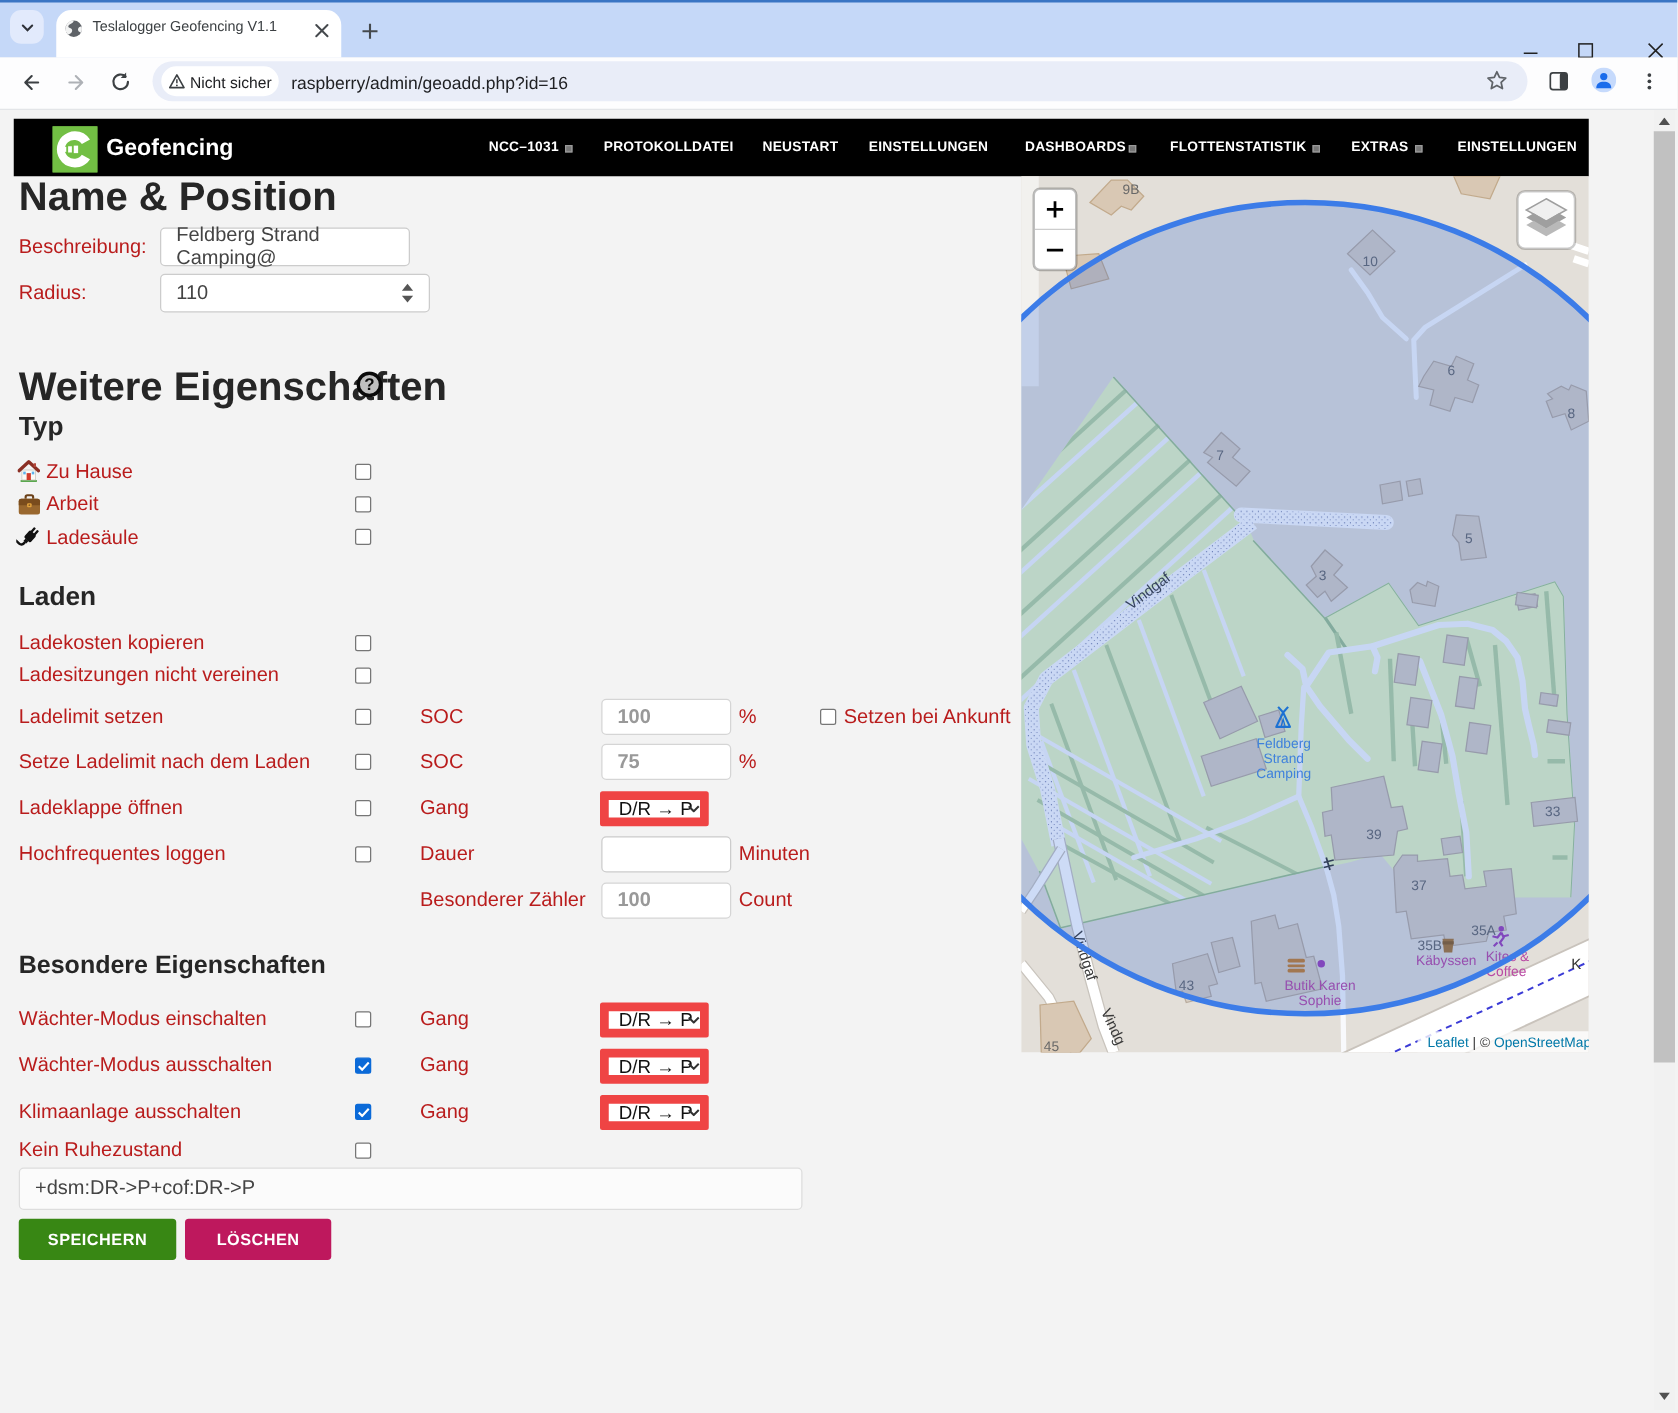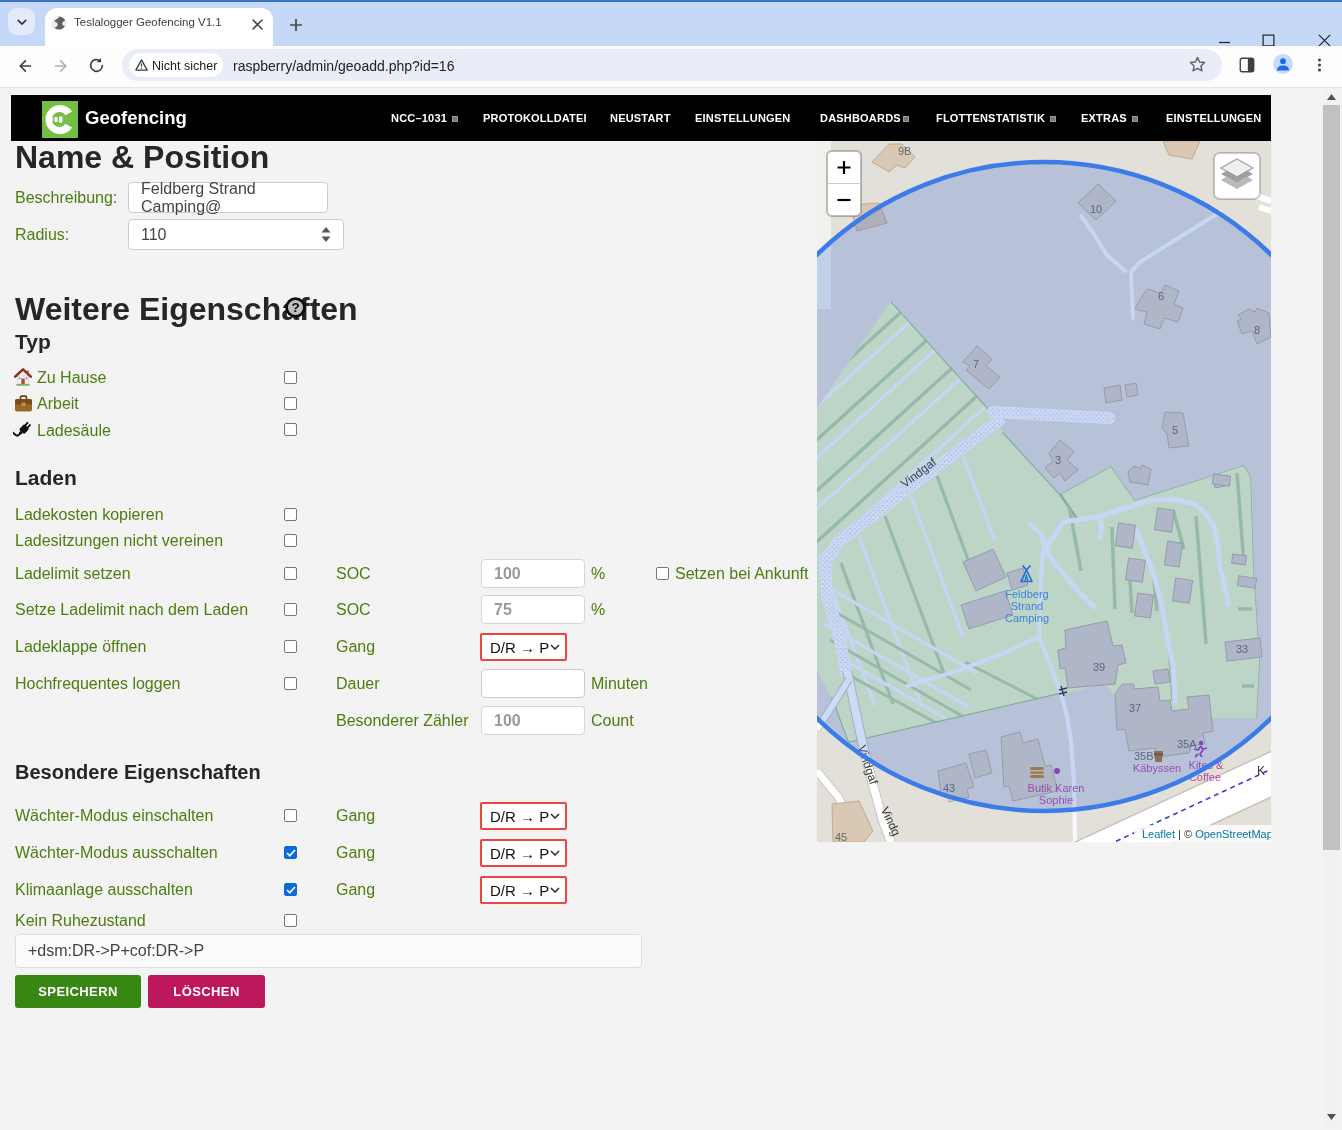--- a/index.html
+++ b/index.html
@@ -22,26 +22,26 @@
   #navbar { left:11px; top:95px; width:1260px; height:46px; background:#000; }
   #logo { left:42px; top:101px; width:36px; height:37px; background:#72bf44; }
   #brand { left:85px; top:107px; font-size:18.5px; font-weight:bold; color:#fff; }
   .nav-item { position:absolute; top:112px; font-size:11px; font-weight:bold; color:#fff; letter-spacing:.2px; }
   .navsq { position:absolute; top:116px; width:6px; height:6px; border:1px solid #9a9a9a; background:#777; }
 
   
   .h1 { position:absolute; font-size:32px; font-weight:bold; color:#262626; }
   .h2 { position:absolute; font-size:20px; font-weight:bold; color:#262626; }
   .h3 { position:absolute; font-size:21px; font-weight:bold; color:#262626; }
-  .lbl { position:absolute; font-size:16px; color:#4d7c0f; white-space:nowrap; }
+  .lbl { position:absolute; font-size:16px; color:#b91c1c; white-space:nowrap; }
   .inp { position:absolute; background:#fff; border:1px solid #ccc; border-radius:4px; font-size:16px; color:#444; display:flex; align-items:center; padding-left:12px; }
   .inp.dis { color:#999; border-color:#d5d5d5;font-weight:bold; }
   .cb { position:absolute; width:13px; height:13px; background:#fff; border:1px solid #767676; border-radius:2px; }
   .cb.on { background:#0b6ad8; border-color:#0b6ad8; }
-  .sel { position:absolute; width:87px; height:28px; background:#fff; border:2px solid #ef4444; border-radius:2px; font-size:15px; color:#111; display:flex; align-items:center; padding-left:8px; }
+  .sel { position:absolute; width:87px; height:28px; background:#fff; border:7px solid #ef4444; border-radius:2px; font-size:15px; color:#111; display:flex; align-items:center; padding-left:8px; }
   .btn { position:absolute; height:33px; color:#fff; font-weight:bold; font-size:13px; letter-spacing:.4px; display:flex; align-items:center; justify-content:center; border-radius:3px; }
 
   
   #map { left:817px; top:141px; width:454px; height:701px; }
 
   
   #sb { left:1323px; top:88px; width:17px; height:1040px; background:#f1f1f1; }
   #sbthumb { left:1323px; top:105px; width:17px; height:745px; background:#c1c1c1; }
 </style>
 </head>

